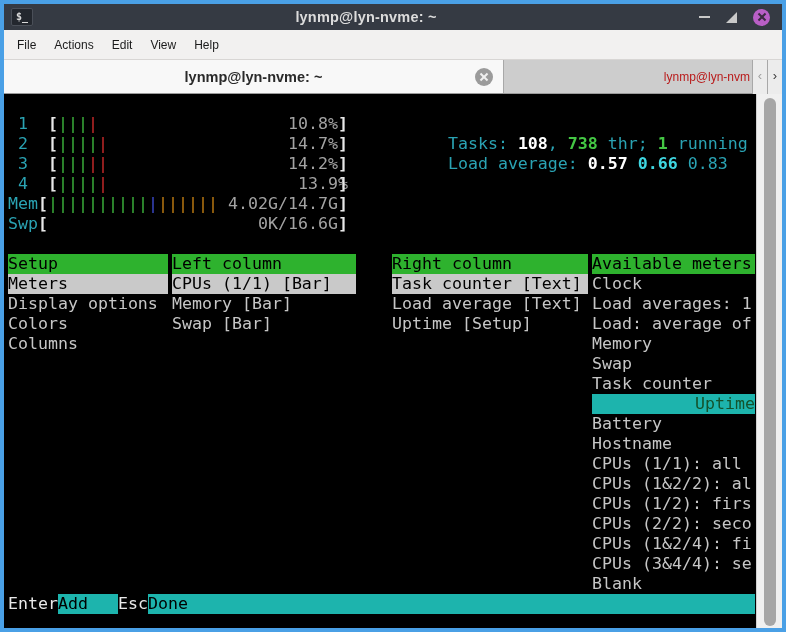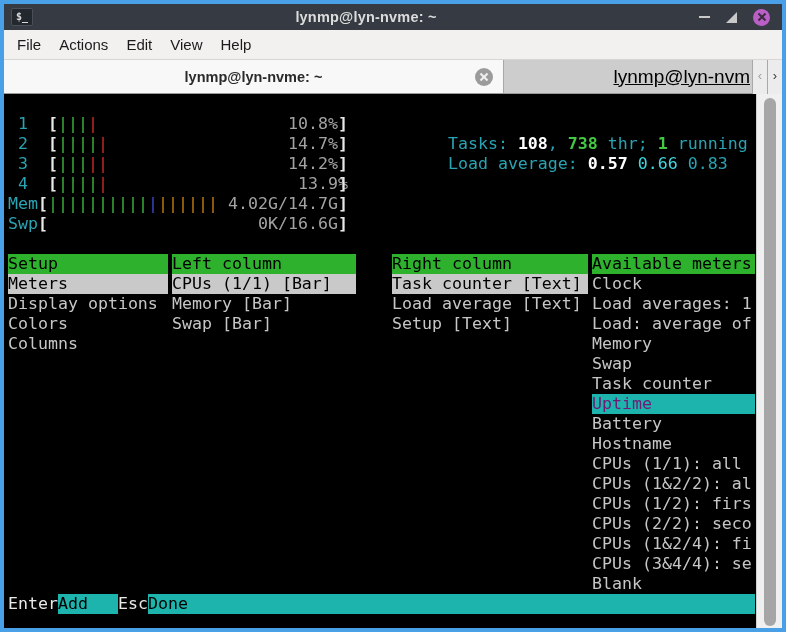--- a/index.html
+++ b/index.html
@@ -24,71 +24,71 @@
                background:#b95fc6; }
   .btn-close::before, .btn-close::after { content:""; position:absolute; left:3.5px;
                top:7.5px; width:10px; height:2px; background:#3c2b40; }
   .btn-close::before { transform:rotate(45deg); }
   .btn-close::after  { transform:rotate(-45deg); }
 
   
   .menubar { position:absolute; left:0; top:26px; width:778px; height:30px;
              background:#f2f1f0; border-bottom:1px solid #d8d6d4;
              display:flex; align-items:center; padding-left:4px; }
-  .menu-item { padding:0 9px; font-size:15px; color:#1b1b1b; line-height:30px; }
+  .menu-item { padding:0 9px; font-size:12px; color:#1b1b1b; line-height:30px; }
 
   
   .tabbar { position:absolute; left:0; top:56px; width:778px; height:34px;
             display:flex; background:#cdcdcd; border-bottom:1px solid #9a9a9a; }
   .tab-active { position:relative; width:500px; background:#f8f8f8;
                 border-right:1px solid #a8a8a8; display:flex; align-items:center;
                 justify-content:center; }
   .tab-active .tab-title { font-weight:bold; font-size:14.5px; color:#2a2a2a; }
   .tab-close { position:absolute; right:10px; top:8px; width:18px; height:18px;
                border-radius:50%; background:#9b9b9b; }
   .tab-close::before, .tab-close::after { content:""; position:absolute; left:4px;
                top:8px; width:10px; height:2px; background:#f0f0f0; }
   .tab-close::before { transform:rotate(45deg); }
   .tab-close::after  { transform:rotate(-45deg); }
   .tab-inactive { flex:1; background:#cdcdcd; display:flex; align-items:center;
                   justify-content:flex-end; overflow:hidden; padding-right:2px; }
-  .tab-inactive .tab-title { font-size:19px; color:#000000; white-space:nowrap;text-decoration:underline; }
+  .tab-inactive .tab-title { font-size:12px; color:#b91c1c; white-space:nowrap; }
   .tab-nav { display:flex; }
   .tab-nav span { width:15px; height:34px; line-height:32px; text-align:center;
                   font-size:13px; background:#ececec; border-left:1px solid #a8a8a8; }
   .nav-prev { color:#a0a0a0; }
   .nav-next { color:#3a3a3a; }
 
   
   .term { position:absolute; left:0; top:90px; width:752px; height:538px;
           background:#000; overflow:hidden;
           font:16.6px/20px "DejaVu Sans Mono", monospace; color:#c6c6c6; }
   .trow { position:absolute; left:0; width:100%; height:20px; white-space:pre; }
   .trow span { position:absolute; top:0; line-height:20px; white-space:pre; }
 
   .cyan    { color:#2aa3b3; }
-  .cyanbr  { color:#3fd6e0; font-weight:normal; }
+  .cyanbr  { color:#3fd6e0; font-weight:bold; }
   .whiteb  { color:#ffffff; font-weight:bold; }
   .greenb  { color:#44c744; font-weight:bold; }
   .gray    { color:#a3a3a3; }
   .bracket { color:#e8e8e8; font-weight:bold; }
 
   .bars span { position:static; display:inline-block; width:10px; }
   .bar-g { color:#3cb43c; } .bar-r { color:#cc2a2a; }
   .bar-b { color:#3c49cc; } .bar-o { color:#c07d12; }
 
   .stats-line { position:absolute; left:364px; }
   .stats-line span { position:static; }
 
   
   .panel { position:absolute; top:160px; }
   .phead { height:20px; background:#2eb22e; color:#000; overflow:hidden; white-space:pre; }
   .pitem { height:20px; color:#c6c6c6; overflow:hidden; white-space:pre; }
   .pitem.sel  { background:#c9c9c9; color:#000; }
-  .pitem.selc { background:#1db4ad; color:#701a75; }
+  .pitem.selc { background:#1db4ad; color:#14532d;text-align:right; }
 
   
   .fkey   { color:#e8e8e8; }
   .flabel { background:#1db4ad; color:#000; }
 
   
   .scrollbar { position:absolute; right:0; top:90px; width:26px; height:538px;
                background:#f0f0f0; border-left:1px solid #d0d0d0; }
   .thumb { position:absolute; left:7px; top:4px; width:12px; height:528px;
            background:#a6a6a6; border-radius:6px; }
@@ -199,21 +199,21 @@
       <div class="phead">Left column</div>
       <div class="pitem sel">CPUs (1/1) [Bar]</div>
       <div class="pitem">Memory [Bar]</div>
       <div class="pitem">Swap [Bar]</div>
     </div>
 
     <div class="panel" style="left:388px;width:196px">
       <div class="phead">Right column</div>
       <div class="pitem sel">Task counter [Text]</div>
       <div class="pitem">Load average [Text]</div>
-      <div class="pitem">Setup [Text]</div>
+      <div class="pitem">Uptime [Setup]</div>
     </div>
 
     <div class="panel" style="left:588px;width:163px">
       <div class="phead">Available meters</div>
       <div class="pitem">Clock</div>
       <div class="pitem">Load averages: 1</div>
       <div class="pitem">Load: average of</div>
       <div class="pitem">Memory</div>
       <div class="pitem">Swap</div>
       <div class="pitem">Task counter</div>

